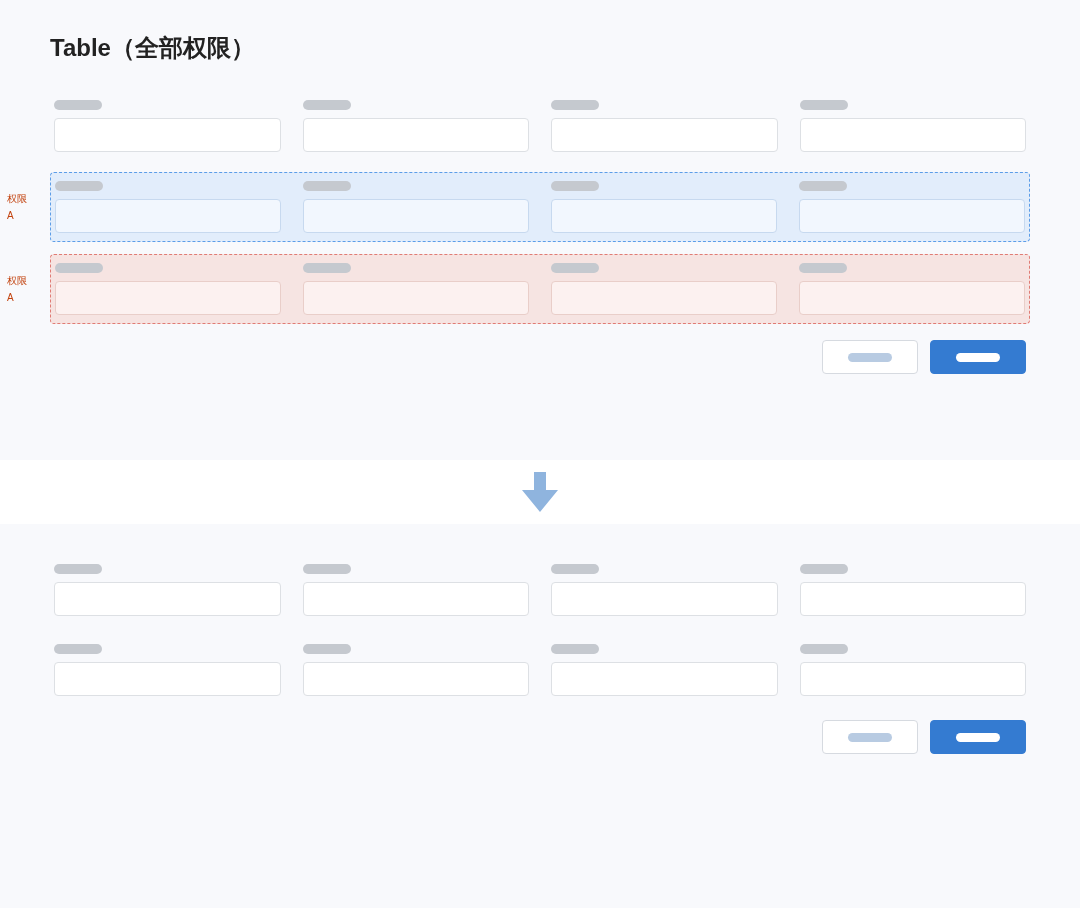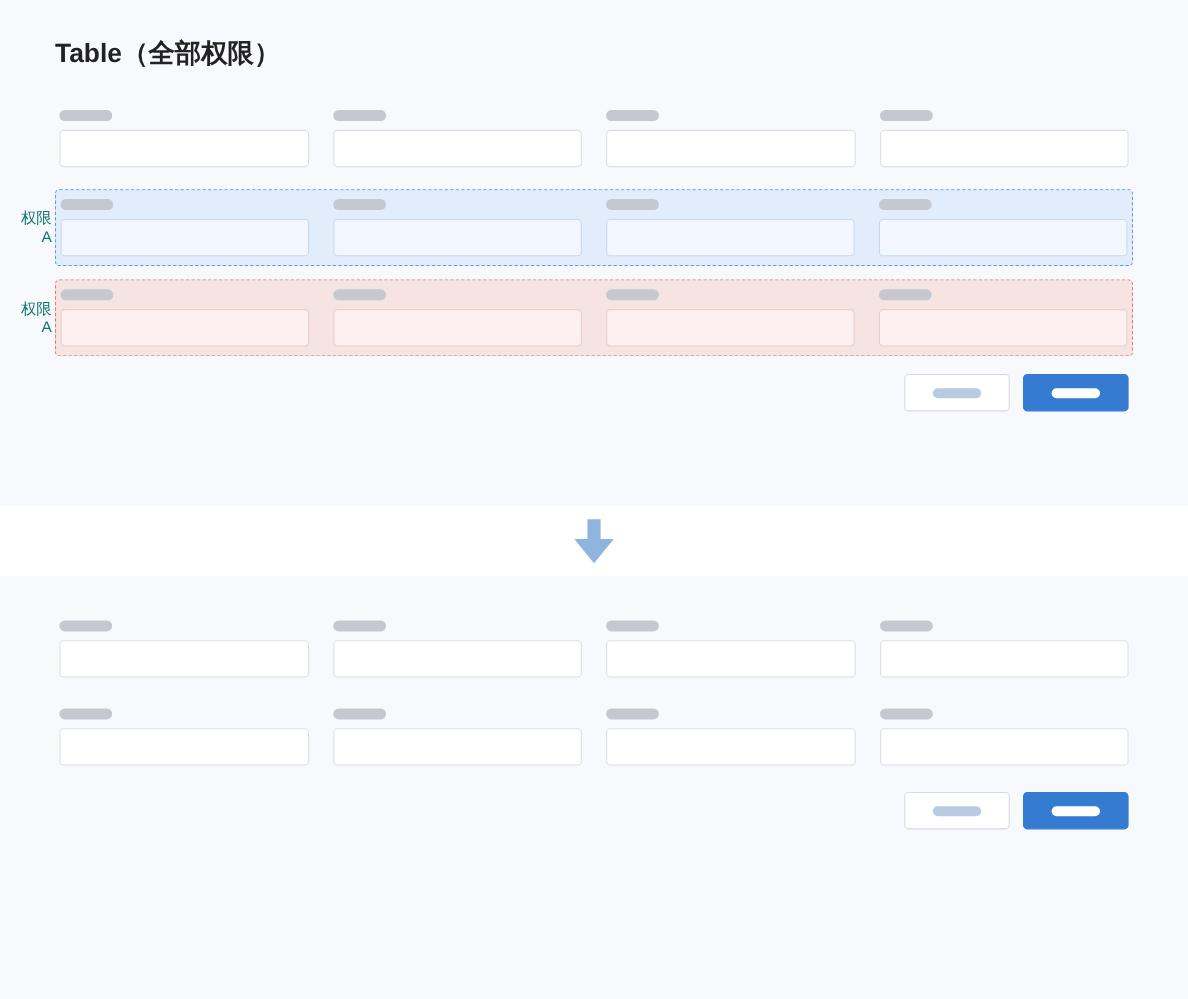--- a/index.html
+++ b/index.html
@@ -45,24 +45,23 @@
     position: relative;
   }
   .row.pad-for-label { padding-left: 4px; }
 
   .row-label {
     position: absolute;
     left: -44px;
     top: 50%;
     transform: translateY(-50%);
     width: 40px;
-    font-size: 14px;
+    font-size: 10px;
     line-height: 17px;
-    color: #0f766e;
-    text-align: right;
+    color: #c2410c;
   }
 
   .cell {
     flex: 1;
     min-width: 0;
   }
   .skel-label {
     height: 10px;
     border-radius: 5px;
     background: #C5C9CF;

